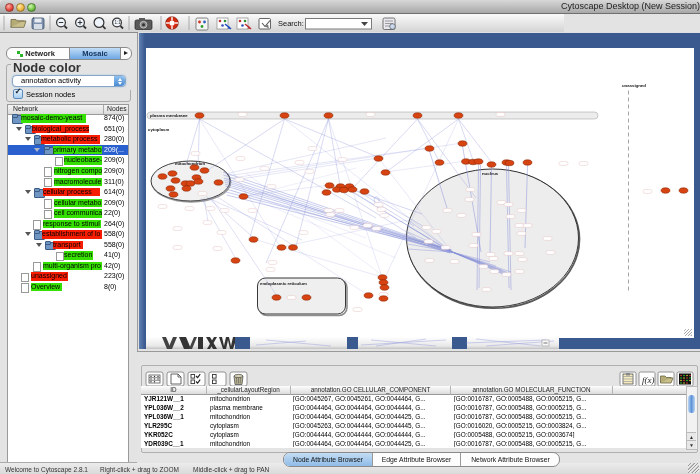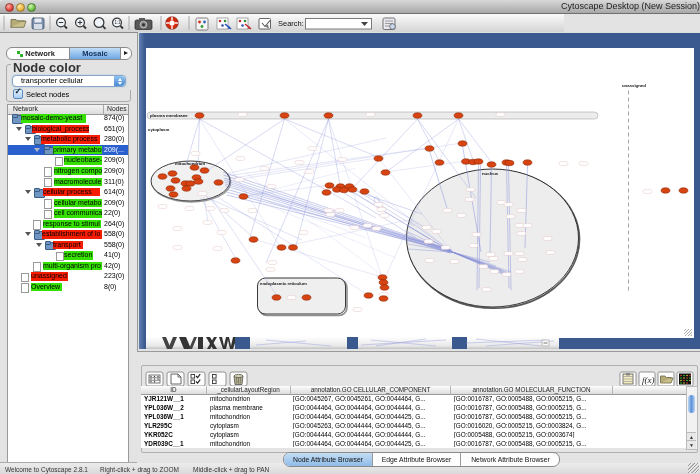--- a/index.html
+++ b/index.html
@@ -93,29 +93,29 @@
    <span class="abs" style="left:13px;top:5.5px;width:3px;height:3px;background:#2ab32a"></span>
    <span class="abs" style="left:0;top:0;width:62px;height:11px;font-size:7.5px;font-weight:bold;color:#222;text-align:center;line-height:11px">&nbsp;&nbsp;Network</span>
    <span class="abs" style="left:62px;top:0;width:50px;height:11px;background:linear-gradient(#c2ddf8,#6ea8e4);border-left:1px solid #8a8a8a;font-size:7.5px;font-weight:bold;color:#16355e;text-align:center;line-height:11px">Mosaic</span>
    <span class="abs" style="left:113px;top:0;width:11px;height:11px;border-left:1px solid #8a8a8a"></span>
    <span class="abs" style="left:117px;top:3px;width:0;height:0;border-top:2.8px solid transparent;border-bottom:2.8px solid transparent;border-left:4.5px solid #222"></span>
  </div>
 
  <div class="abs" style="left:6px;top:31px;width:123px;height:36px;border:1px solid #aaa;border-radius:3px"></div>
  <div class="abs" style="left:11px;top:27px;background:#e3e3e3;padding:0 2px;font-size:13px;font-weight:bold;color:#333">Node color selection</div>
  <div class="abs" style="left:12px;top:42px;width:112px;height:10px;background:#fff;border:1px solid #8aa6c4;border-radius:4px;box-shadow:0 0 2px #9ec4e8">
-   <span class="abs" style="left:8px;top:0;font-size:7.5px;color:#000;line-height:10px">transporter cellular</span>
+   <span class="abs" style="left:8px;top:0;font-size:7.5px;color:#000;line-height:10px">annotation activity</span>
    <span class="abs" style="right:0;top:0;width:11px;height:10px;background:linear-gradient(#8ec2f0,#4a8ad2);border-radius:0 4px 4px 0"></span>
    <span class="abs" style="right:3px;top:1.5px;width:0;height:0;border-left:2.3px solid transparent;border-right:2.3px solid transparent;border-bottom:3px solid #fff"></span>
    <span class="abs" style="right:3px;top:5.6px;width:0;height:0;border-left:2.3px solid transparent;border-right:2.3px solid transparent;border-top:3px solid #fff"></span>
  </div>
 
  <div class="abs" style="left:13px;top:56px;width:8px;height:8px;background:linear-gradient(#e8f2fc,#a8cef2);border:1px solid #5a8cc0;border-radius:2px"></div>
  <div class="abs" style="left:14.5px;top:52.5px;font-size:8.5px;color:#123;font-weight:bold">✓</div>
- <div class="abs" style="left:26px;top:57px;font-size:7.5px;color:#000">Select nodes</div>
+ <div class="abs" style="left:26px;top:57px;font-size:7.5px;color:#000">Session nodes</div>
 
  <div class="abs" style="left:7px;top:71px;width:120px;height:358px;background:#fff;border:1px solid #999">
    <div class="abs" style="left:0;top:0;width:120px;height:8.5px;background:linear-gradient(#f4f4f4,#dcdcdc);border-bottom:1px solid #999">
      <span class="abs" style="left:5px;top:0;font-size:6.8px;color:#222;line-height:8.5px">Network</span>
      <span class="abs" style="left:95px;top:0;width:1px;height:8.5px;background:#aaa"></span>
      <span class="abs" style="left:99px;top:0;font-size:6.8px;color:#222;line-height:8.5px">Nodes</span>
    </div>
  </div>
 </div>
 

